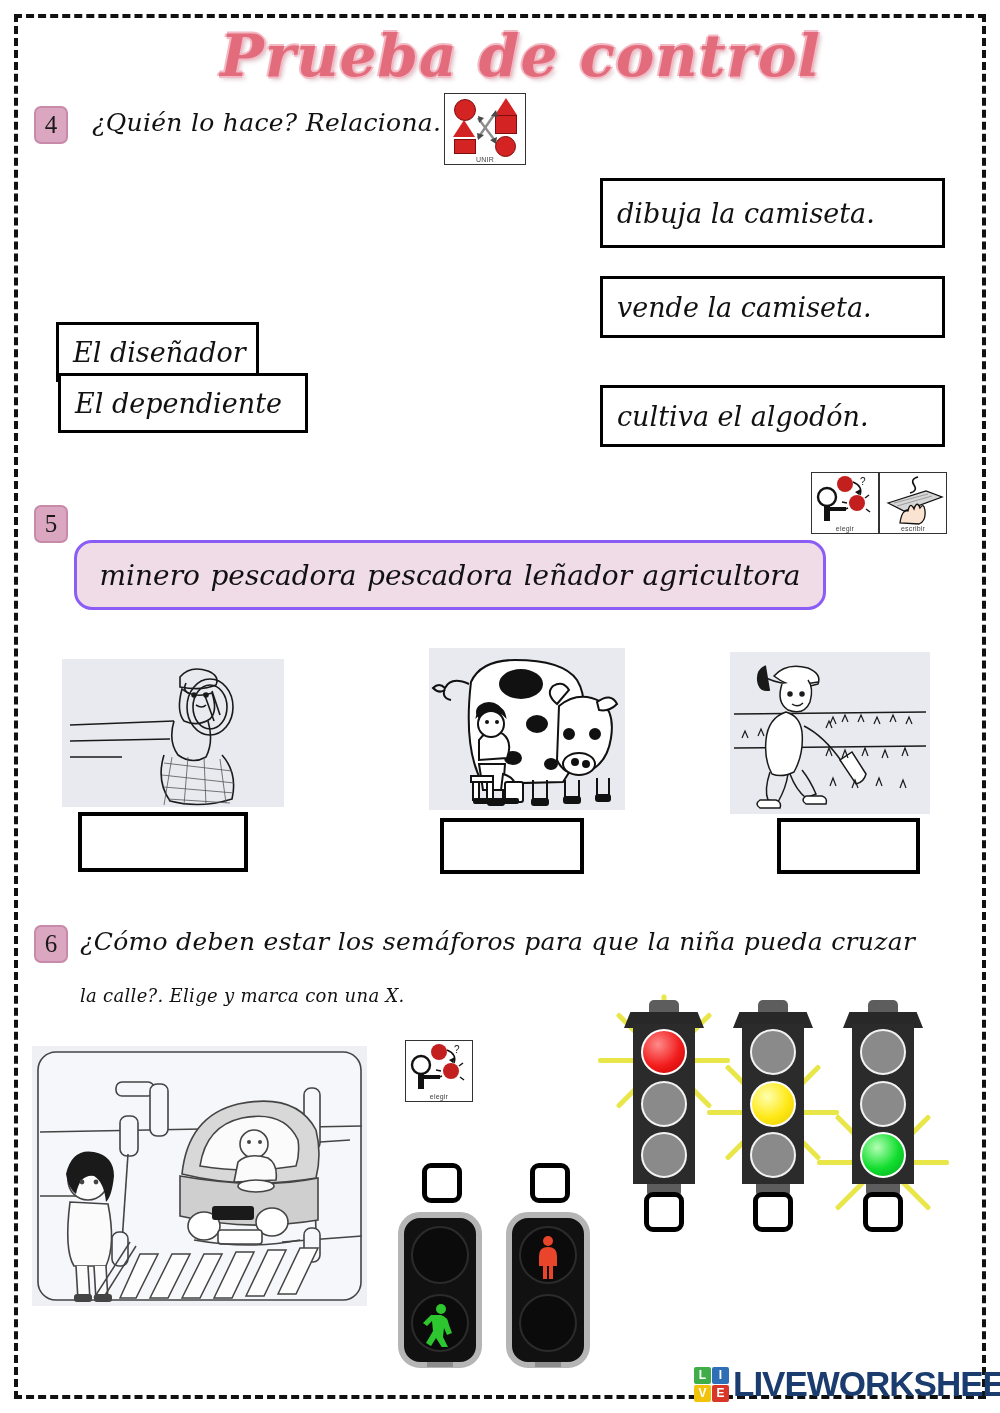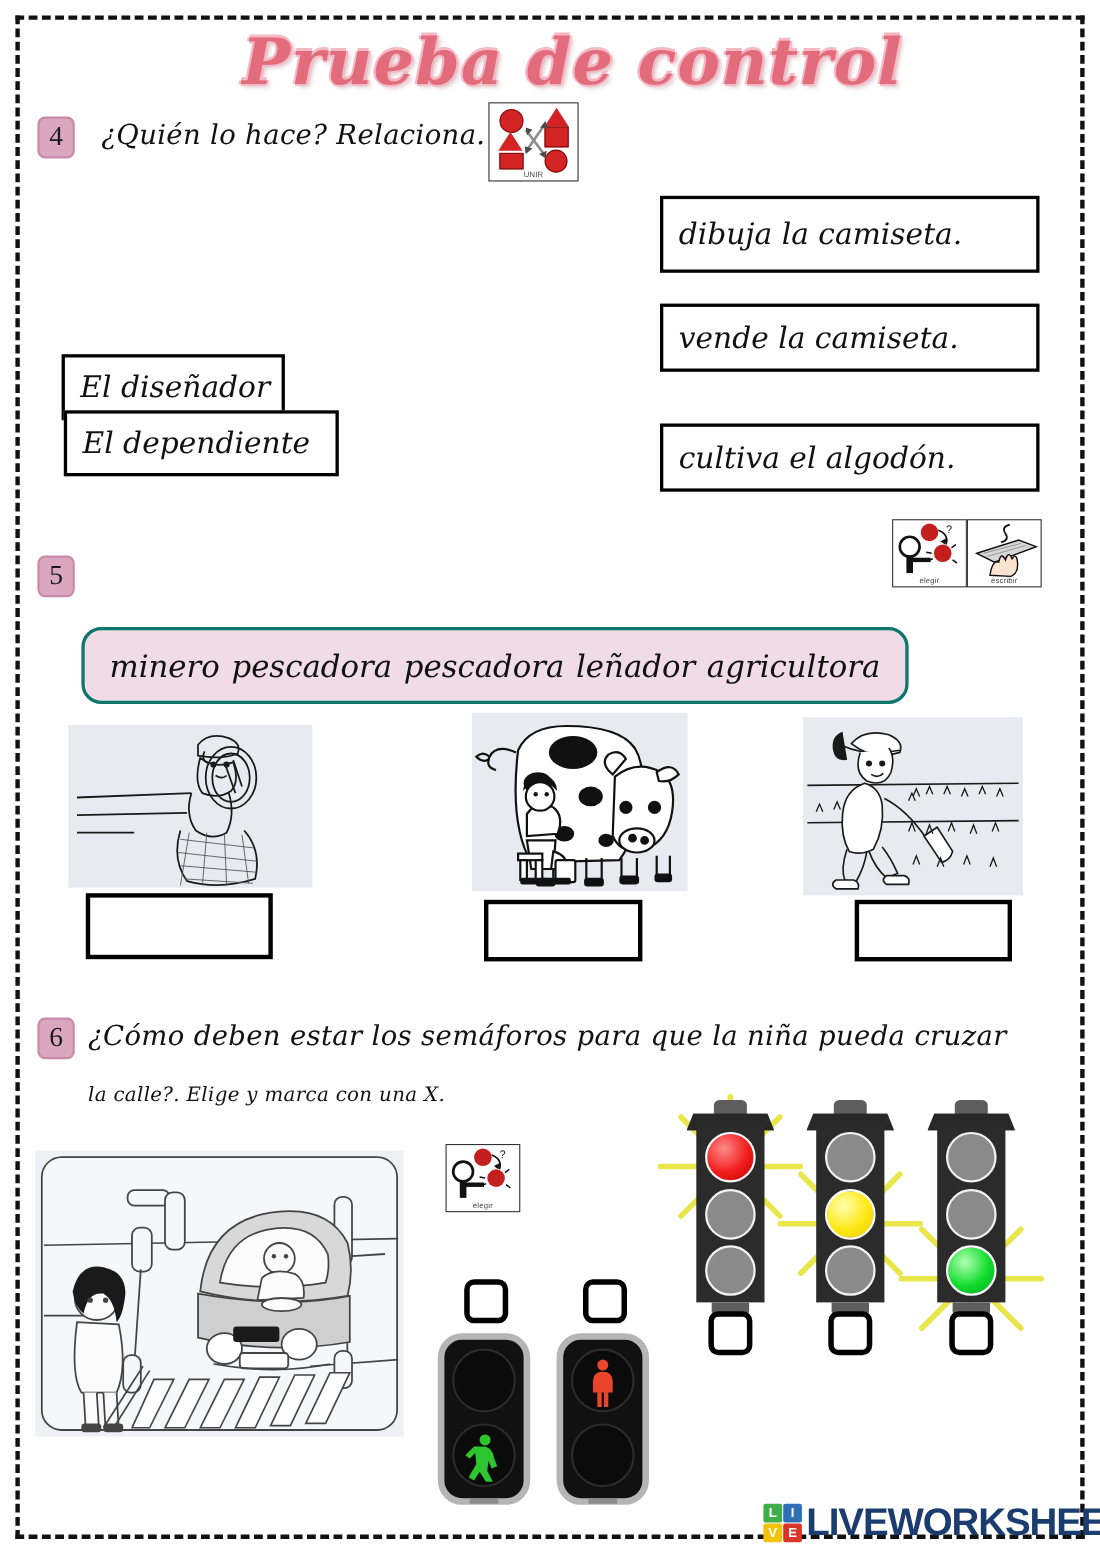--- a/index.html
+++ b/index.html
@@ -107,24 +107,24 @@
   .shape-tri {
     position: absolute; width: 0; height: 0;
     border-left: 11px solid transparent;
     border-right: 11px solid transparent;
     border-bottom: 17px solid #d42323;
   }
 
   
   #wordbank {
     position: absolute;
-    left: 74px; top: 570px;
+    left: 74px; top: 540px;
     width: 752px; height: 70px;
     background: #f0dce6;
-    border: 3px solid #0f766e;
+    border: 3px solid #8b5cf6;
     border-radius: 18px;
     display: flex;
     align-items: center;
     justify-content: space-evenly;
     padding: 0 12px;
   }
   #wordbank span {
     font-family: "DejaVu Serif", serif;
     font-style: italic;
     font-size: 28px;

